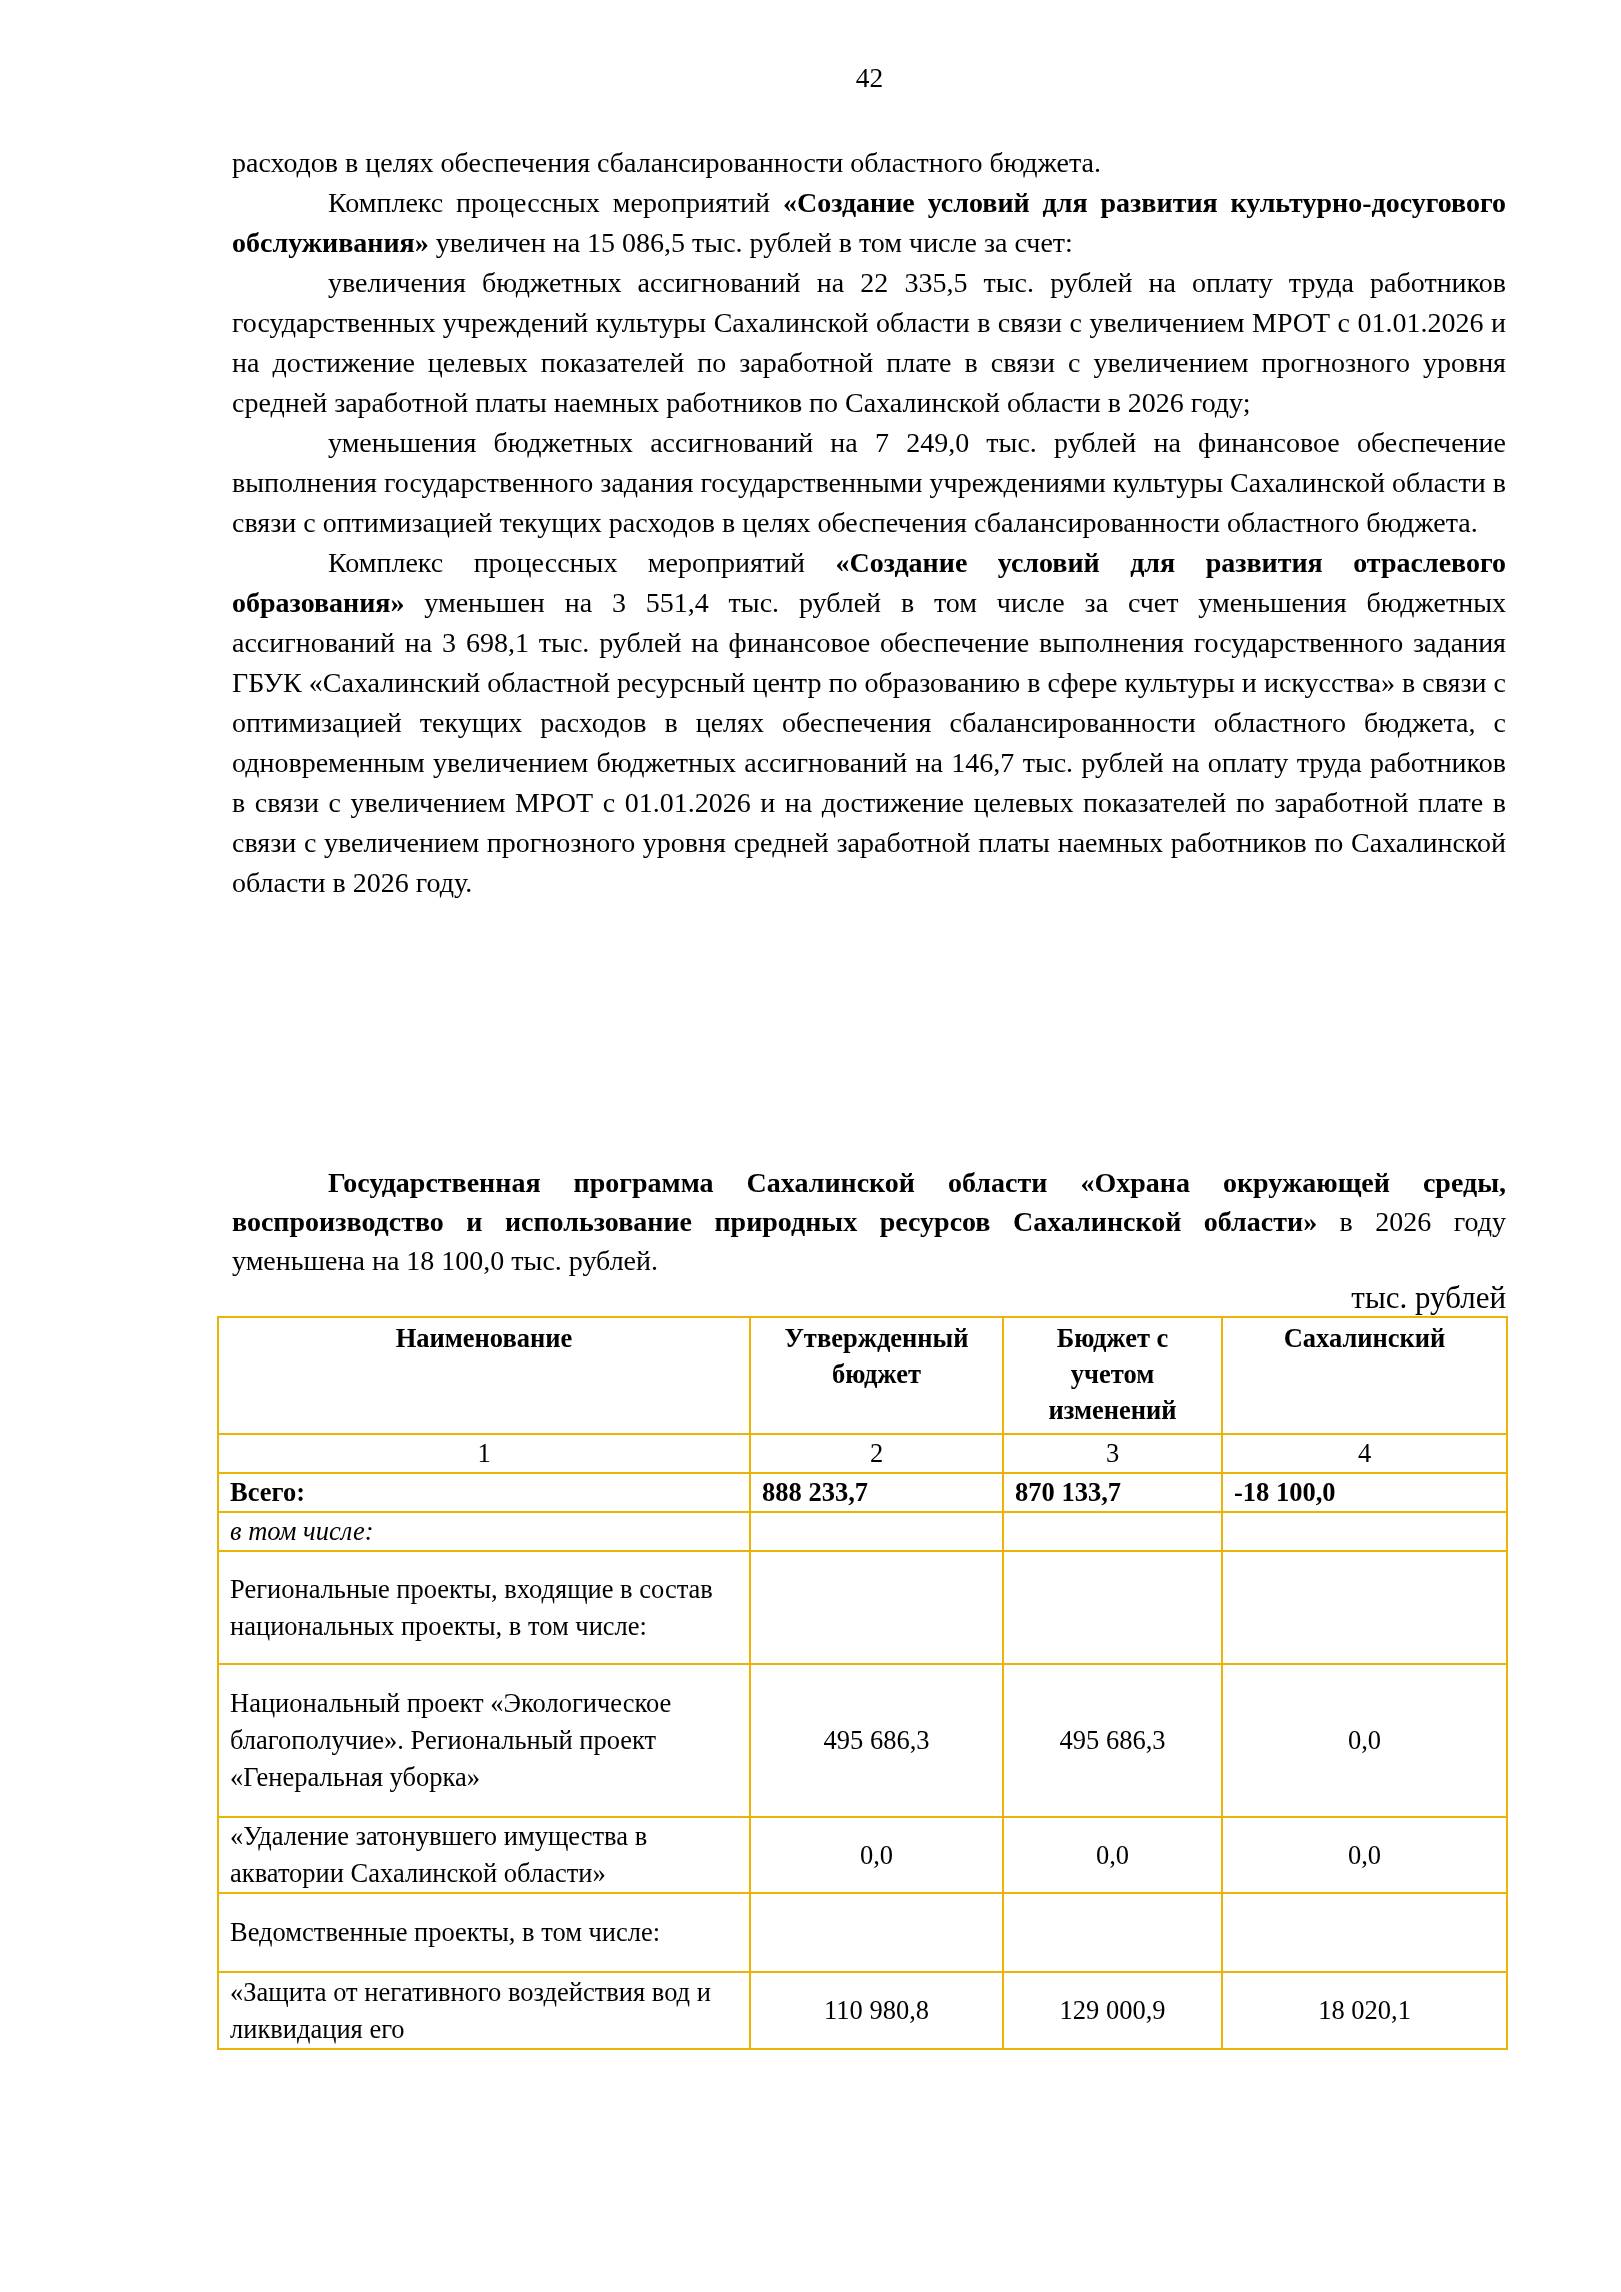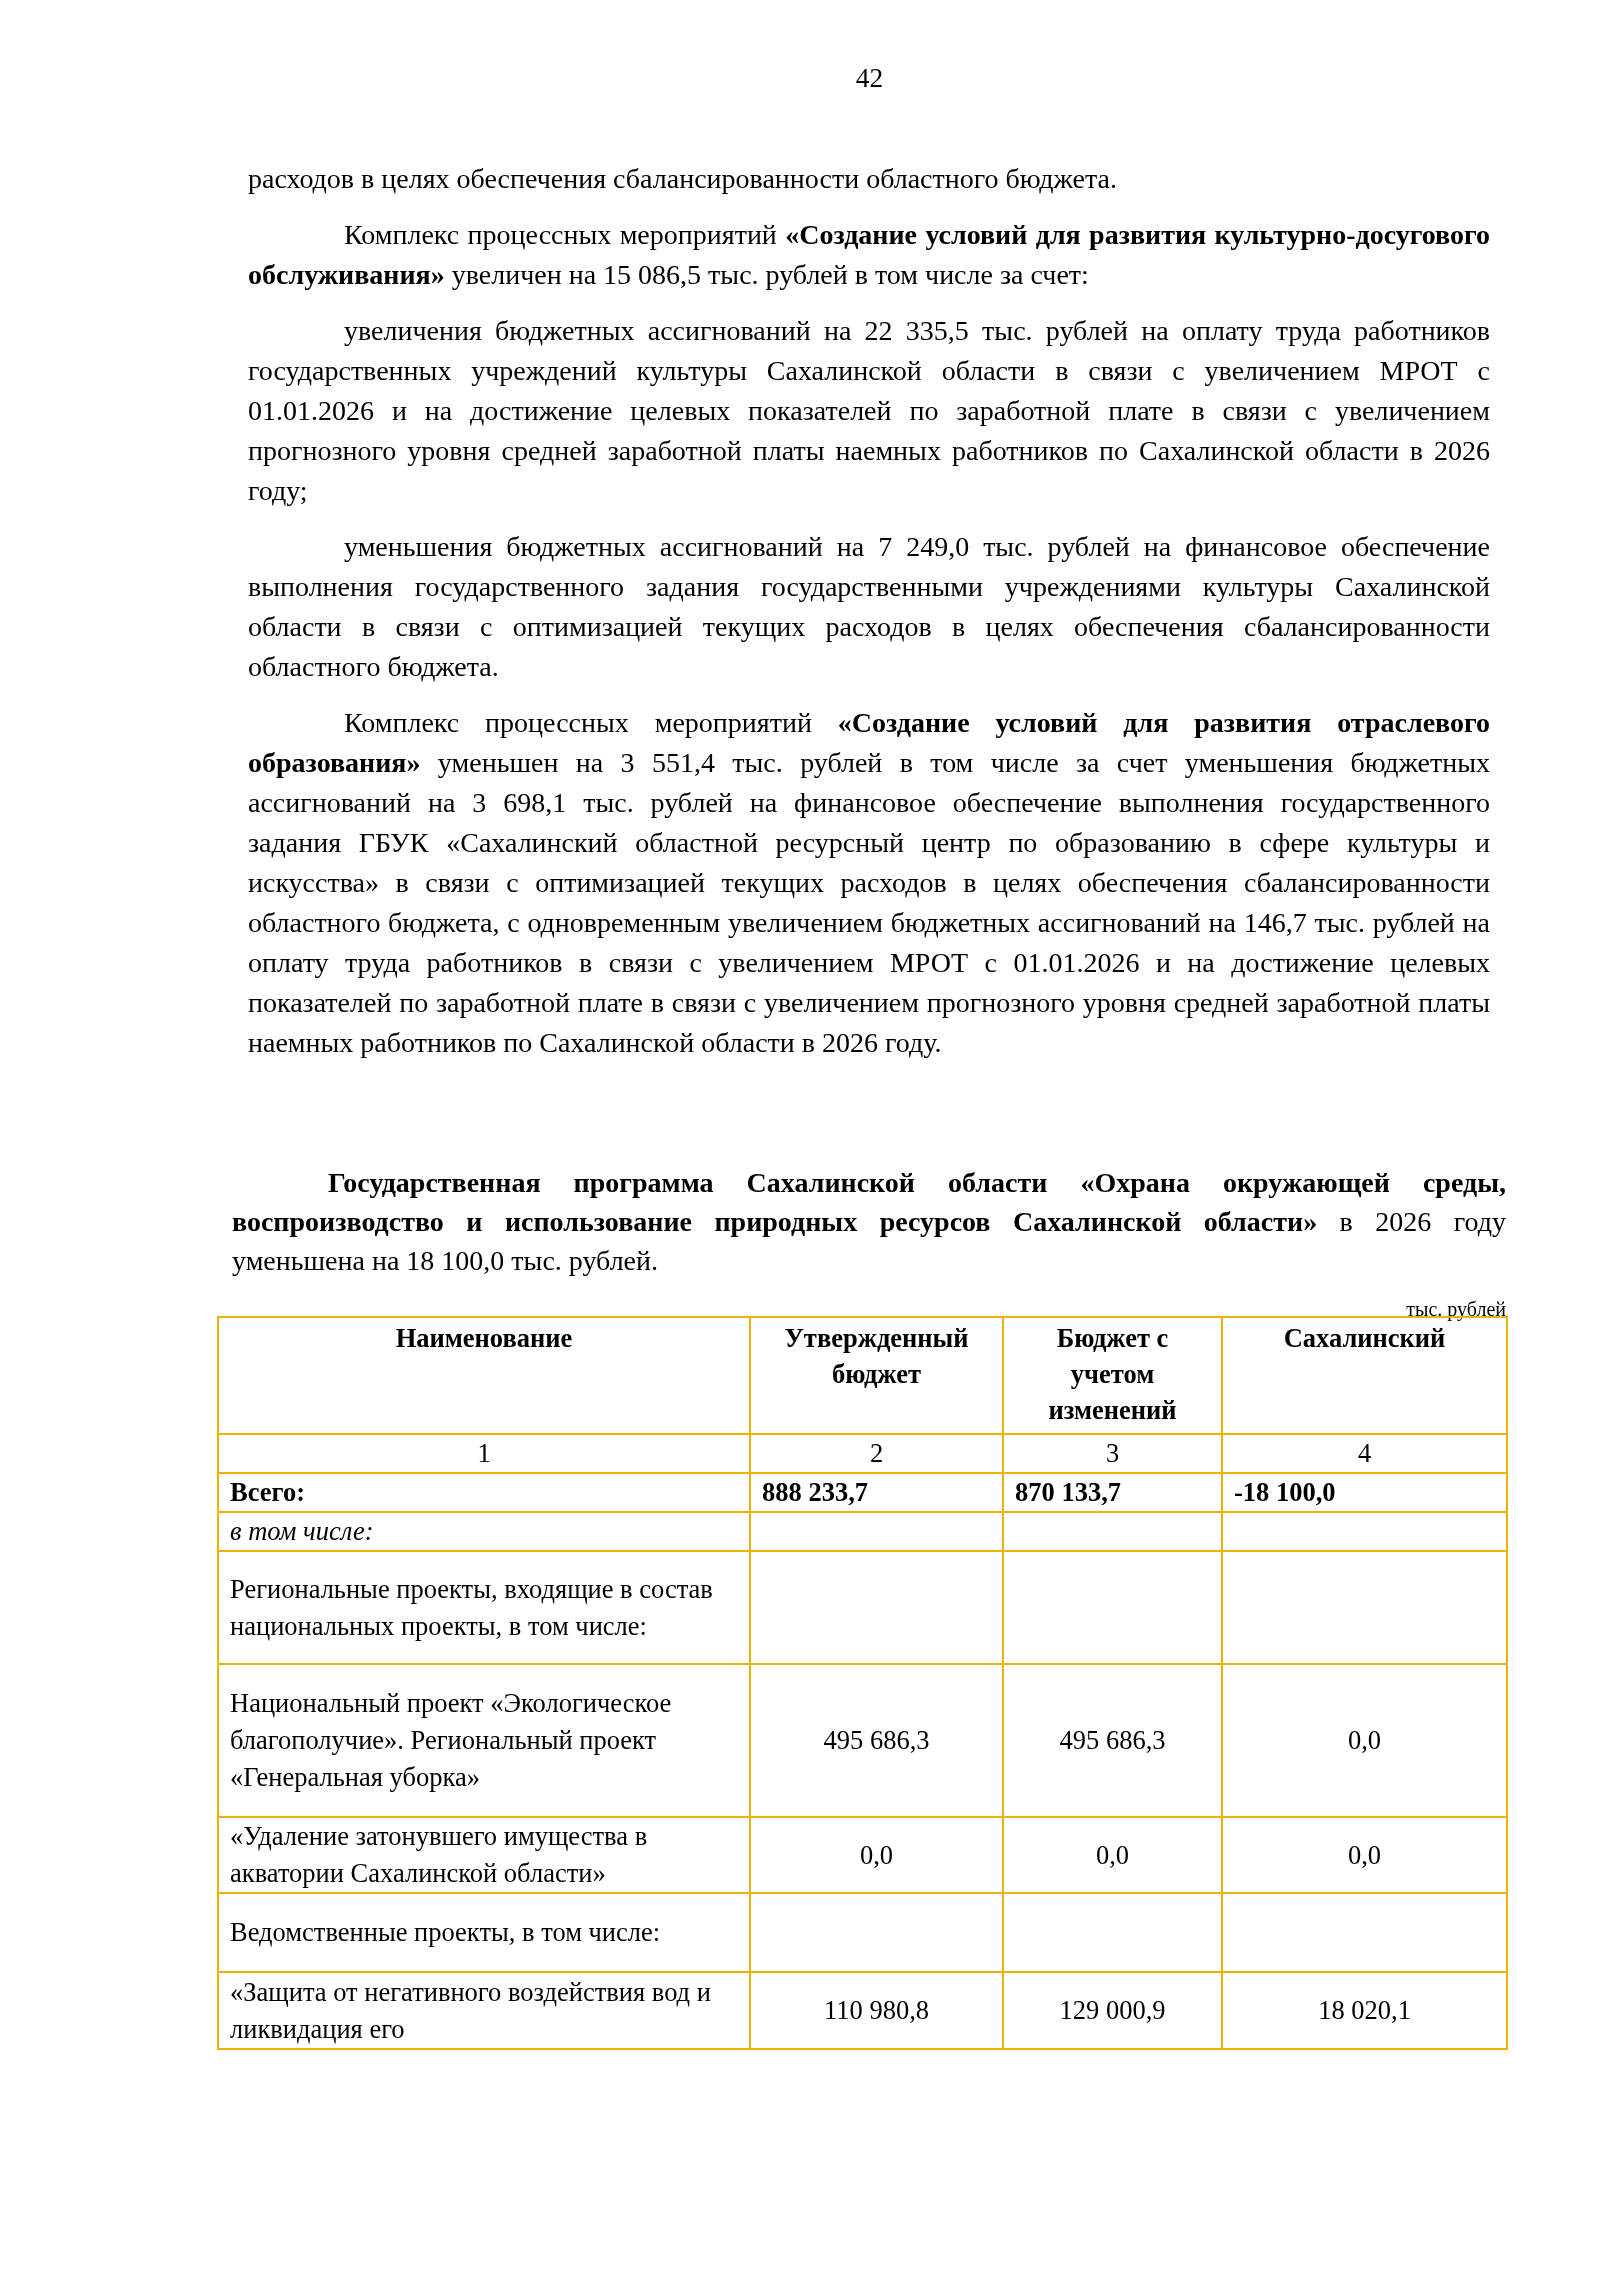--- a/index.html
+++ b/index.html
@@ -26,21 +26,21 @@
   }
   .body-text {
     position: absolute;
     top: 143px;
     left: 232px;
     width: 1274px;
     font-size: 28px;
     line-height: 40px;
   }
   .body-text p {
-    margin: 16px;
+    margin: 0;
     text-align: justify;
     text-indent: 96px;
   }
   .body-text p.noindent {
     text-indent: 0;
   }
   .b { font-weight: bold; }
   .program-heading {
     position: absolute;
     top: 1163px;
@@ -53,23 +53,22 @@
     margin: 0;
     text-align: justify;
     text-indent: 96px;
   }
   .units {
     position: absolute;
     top: 1280px;
     left: 232px;
     width: 1274px;
     text-align: right;
-    font-size: 20px;
+    font-size: 31px;
     line-height: 35px;
-    margin-top: 12px;
   }
   table.budget {
     position: absolute;
     top: 1316px;
     left: 217px;
     width: 1289px;
     border-collapse: collapse;
     table-layout: fixed;
     font-size: 26.5px;
     line-height: 37px;

